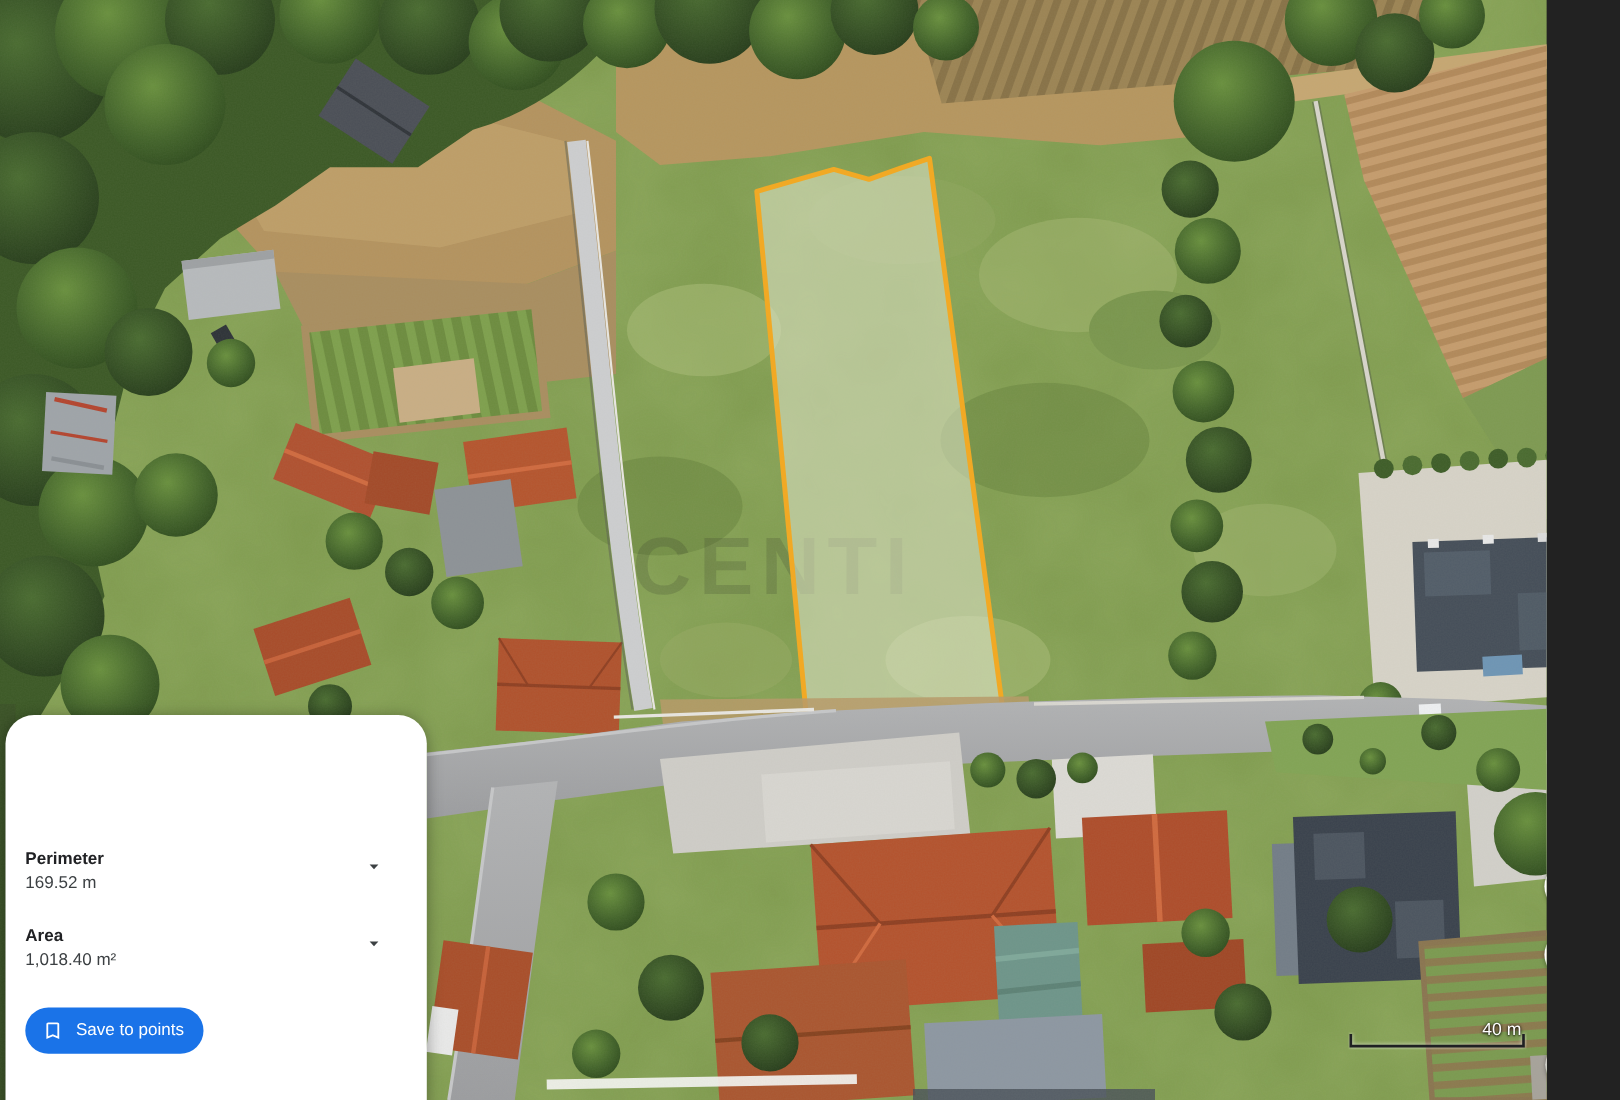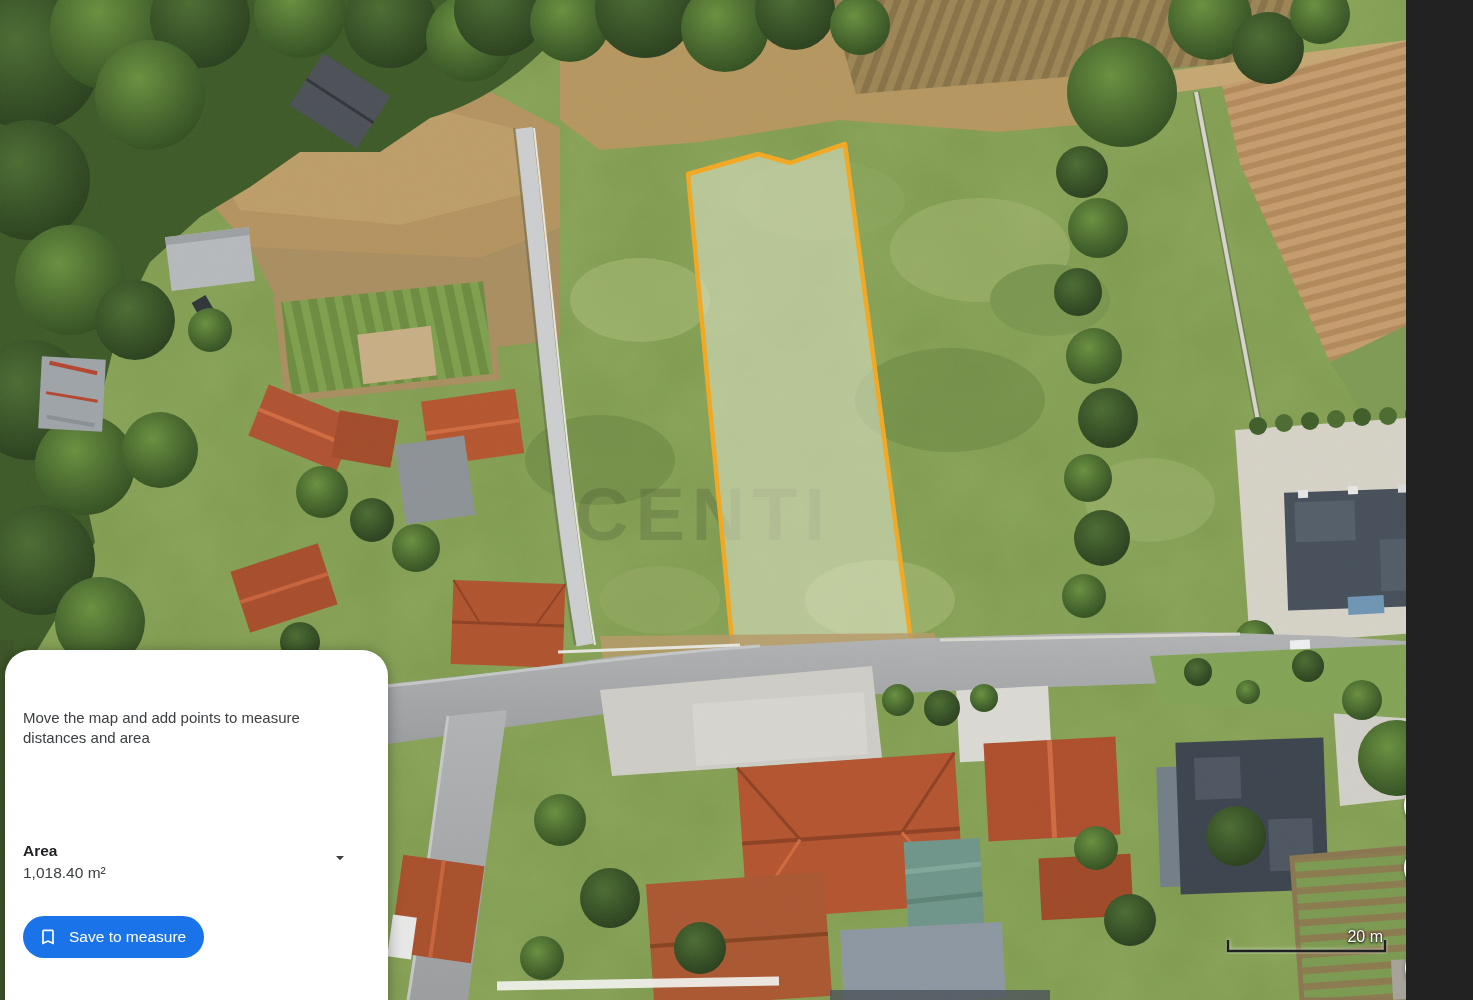--- a/index.html
+++ b/index.html
@@ -352,54 +352,60 @@
         <circle cx="1470" cy="920" r="22" fill="url(#tg)"></circle>
     <circle cx="1130" cy="920" r="26" fill="url(#tgd)"></circle>
         <circle cx="1096" cy="848" r="22" fill="url(#tg)"></circle>
   </g>
 
   <rect width="1473" height="1000" filter="url(#grain)" opacity=".5"></rect>
 </svg>
 
 <div class="panel">
 
-  <p class="panel-desc">Move the map and add points to measure distances and area</p>
-
+
+  <div class="metric metric-perimeter">
+    <div class="mlabel">Perimeter</div>
+    <div class="mvalue">169.52 m</div>
+    <svg width="16" height="16" viewBox="0 0 24 24">
+      <path d="M6 9 L12 15.5 L18 9 Z" fill="#3c4043"></path>
+    </svg>
+  </div>
 
   <div class="metric metric-area">
     <div class="mlabel">Area</div>
     <div class="mvalue">1,018.40 m²</div>
     <svg width="16" height="16" viewBox="0 0 24 24">
       <path d="M6 9 L12 15.5 L18 9 Z" fill="#3c4043"></path>
     </svg>
   </div>
 
   <button class="save-btn">
     <svg width="20" height="20" viewBox="0 0 24 24">
       <path d="M17 3H7c-1.1 0-2 .9-2 2v16l7-3 7 3V5c0-1.1-.9-2-2-2zm0 15l-5-2.18L7 18V5h10v13z" fill="#fff"></path>
     </svg>
-    <span>Save to measure</span>
+    <span>Save to points</span>
   </button>
 </div>
 
 <div class="circle-btn compass-btn">
   <svg width="34" height="34" viewBox="0 0 44 44">
     <g transform="rotate(22 22 22)">
       <polygon points="22,7 27,22 17,22" fill="#fdfdfd" stroke="#9aa0a6" stroke-width="1.2"></polygon>
       <polygon points="17,22 27,22 22,37" fill="#d93025"></polygon>
     </g>
   </svg>
 </div>
 <div class="circle-btn locate-btn">
   <svg width="30" height="30" viewBox="0 0 44 44">
     <path d="M29 14 L15 28.5 L22.5 26 L25.5 33.5 Z" fill="none" stroke="#3c4043" stroke-width="2.4" stroke-linejoin="round"></path>
   </svg>
 </div>
 <div class="circle-btn btn-3d">
   <span>3D</span>
 </div>
 
-<div class="scale-label">20 m</div>
+<div class="scale-label">40 m</div>
 <svg class="scale-line" width="162" height="16" viewBox="0 0 162 16">
   <path d="M2,2 L2,13 L159,13 L159,2" fill="none" stroke="#1f2023" stroke-width="2.4" style="filter:drop-shadow(0 0 2px rgba(255,255,255,0.75))"></path>
 </svg>
 
 </div>
 
 </body></html>

